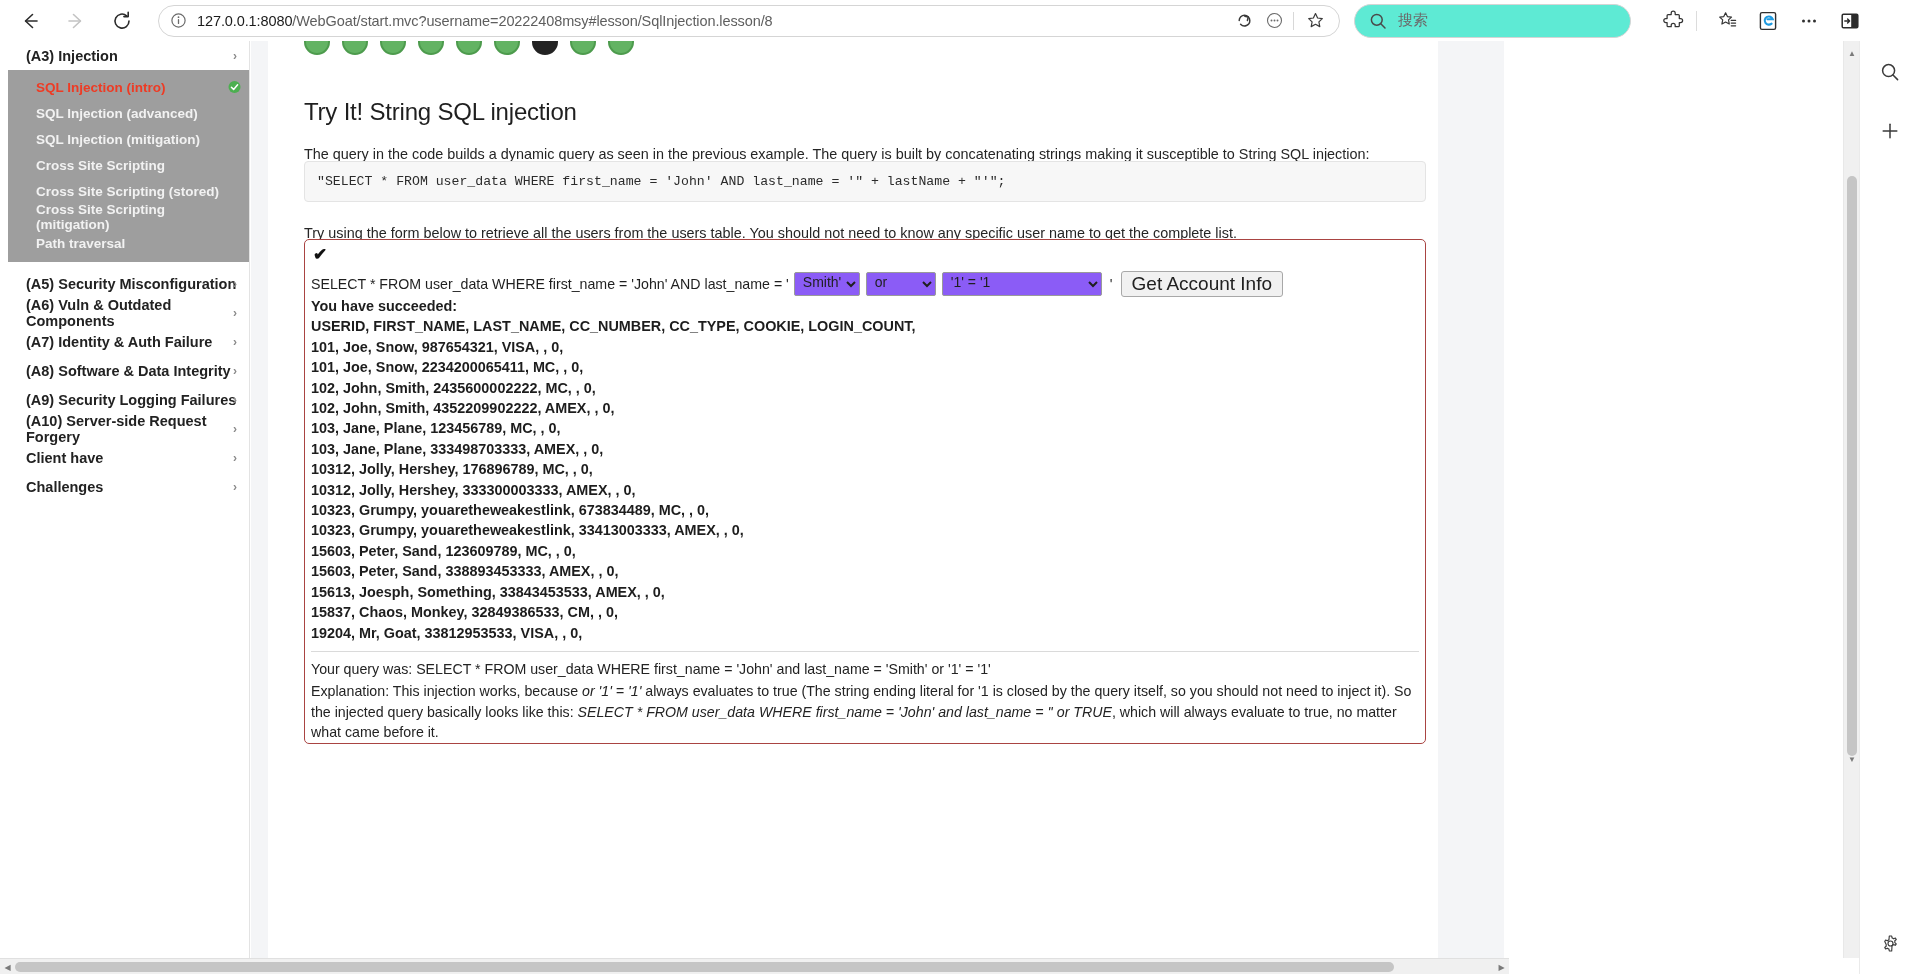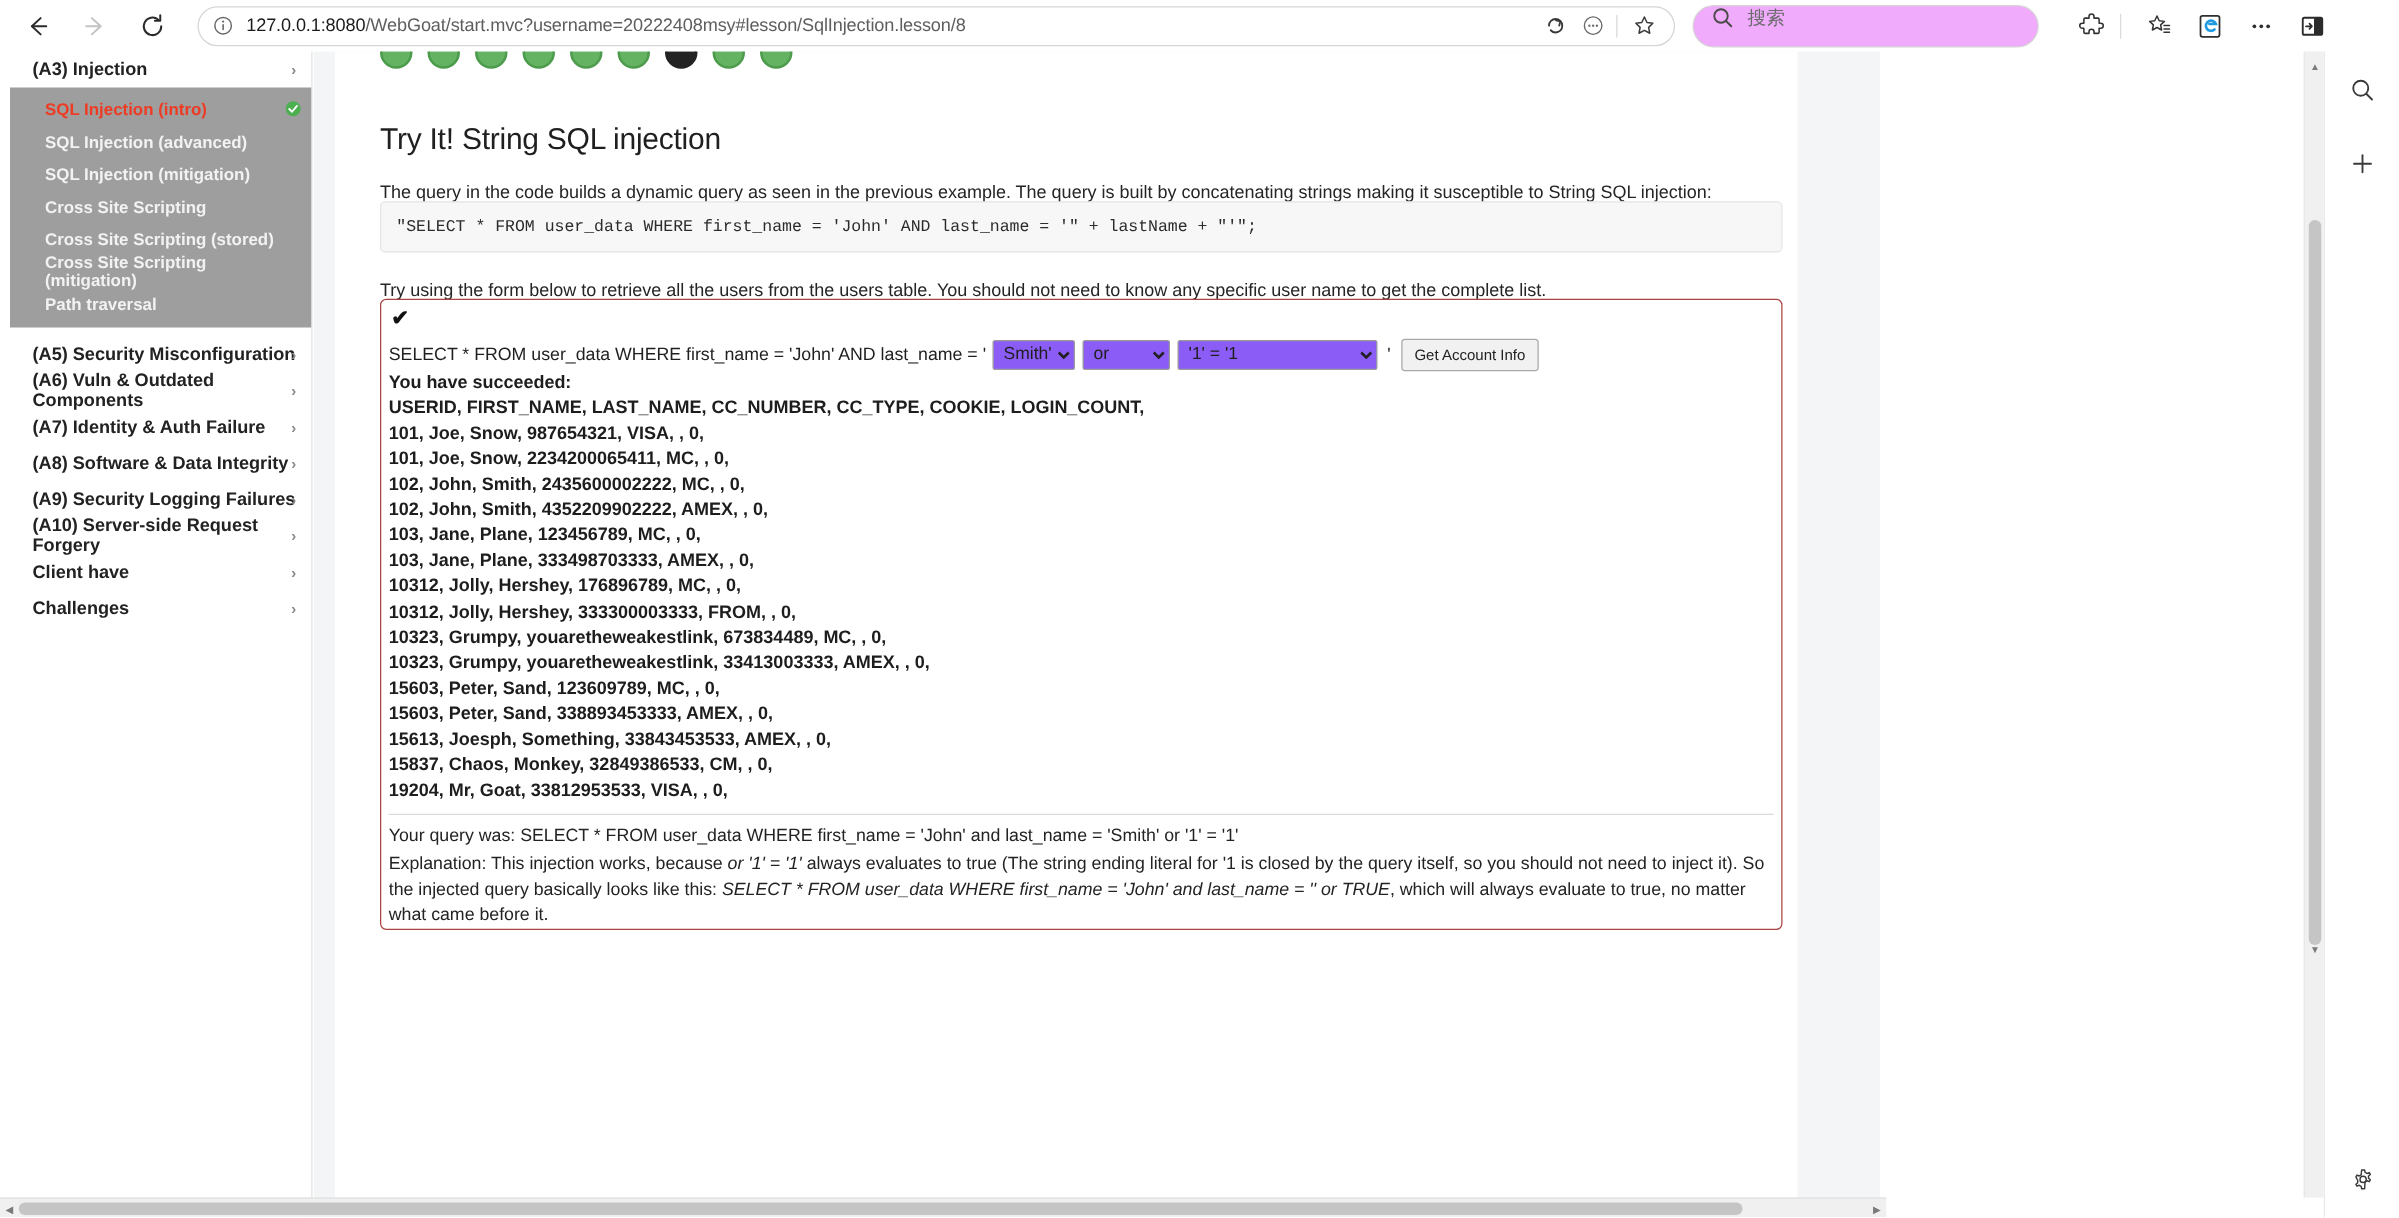--- a/index.html
+++ b/index.html
@@ -56,22 +56,22 @@
     margin-left: 2px;
   }
   .ub-divider { width:1px; height:18px; background:#d8d8d8; margin:0 5px; }
 
   #searchbar {
     margin-left: 14px;
     height: 34px;
     width: 277px;
     border: 1px solid #d5d5d5;
     border-radius: 18px;
-    background: #f0abfc;
-    display: flex; align-items: flex-start;
+    background: #5eead4;
+    display: flex; align-items: center;
     flex: none;
   }
   #searchbar .sb-icon { margin-left: 14px; display: flex; }
   #search-placeholder {
     margin-left: 11px;
     font-size: 15px;
     color: #6b6b6b;
   }
 
   #chrome-right { display: flex; align-items: center; margin-left: 18px; flex: none; }
@@ -261,21 +261,21 @@
     background: #8b5cf6;
     padding: 0 2px 4px 4px;
     margin-right: 6px;
   }
   #sel-lastname { width: 66px; }
   #sel-operator { width: 70px; }
   #sel-condition { width: 160px; }
   #quote-after { margin-right: 8px; margin-left: 2px; }
   #btn-get-account {
     font-family: "Liberation Sans", sans-serif;
-    font-size: 12px;
+    font-size: 19px;
     color: #212121;
     height: 26px;
     padding: 0 10px;
     background: #f1f1f1;
     border: 1px solid #a8a8a8;
     border-radius: 3px;
   }
 
   
   #results-output {
@@ -606,21 +606,21 @@
           <div id="results-output">
             <div class="rline">You have succeeded:</div>
             <div class="rline">USERID, FIRST_NAME, LAST_NAME, CC_NUMBER, CC_TYPE, COOKIE, LOGIN_COUNT,</div>
             <div class="rline">101, Joe, Snow, 987654321, VISA, , 0,</div>
             <div class="rline">101, Joe, Snow, 2234200065411, MC, , 0,</div>
             <div class="rline">102, John, Smith, 2435600002222, MC, , 0,</div>
             <div class="rline">102, John, Smith, 4352209902222, AMEX, , 0,</div>
             <div class="rline">103, Jane, Plane, 123456789, MC, , 0,</div>
             <div class="rline">103, Jane, Plane, 333498703333, AMEX, , 0,</div>
             <div class="rline">10312, Jolly, Hershey, 176896789, MC, , 0,</div>
-            <div class="rline">10312, Jolly, Hershey, 333300003333, FROM, , 0,</div>
+            <div class="rline">10312, Jolly, Hershey, 333300003333, AMEX, , 0,</div>
             <div class="rline">10323, Grumpy, youaretheweakestlink, 673834489, MC, , 0,</div>
             <div class="rline">10323, Grumpy, youaretheweakestlink, 33413003333, AMEX, , 0,</div>
             <div class="rline">15603, Peter, Sand, 123609789, MC, , 0,</div>
             <div class="rline">15603, Peter, Sand, 338893453333, AMEX, , 0,</div>
             <div class="rline">15613, Joesph, Something, 33843453533, AMEX, , 0,</div>
             <div class="rline">15837, Chaos, Monkey, 32849386533, CM, , 0,</div>
             <div class="rline">19204, Mr, Goat, 33812953533, VISA, , 0,</div>
           </div>
 
           <div id="explanation-block">

